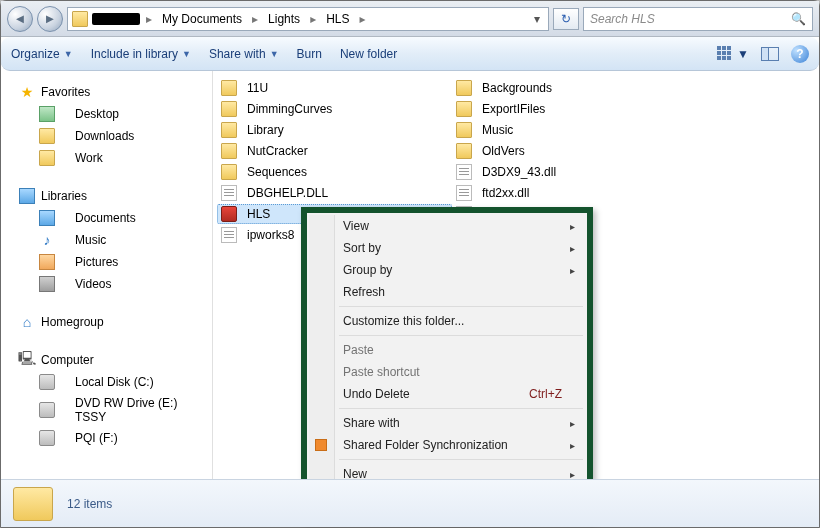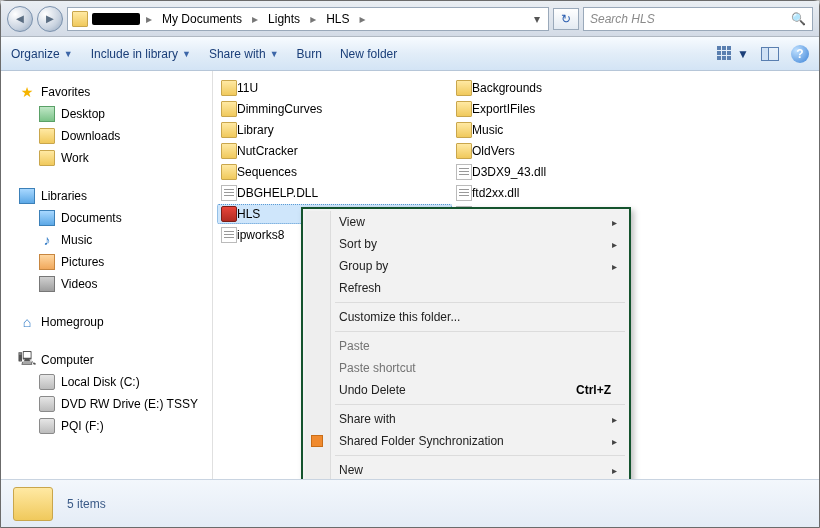--- a/index.html
+++ b/index.html
@@ -14,37 +14,37 @@
   .addr-icon { width: 16px; height: 16px; background: linear-gradient(#ffe9a3,#f0c95c); border: 1px solid #c9a64c; border-radius: 1px; flex: 0 0 auto; }
   .crumb { padding: 0 4px; white-space: nowrap; }
   .crumb-sep { color: #777; padding: 0 2px; }
   .crumb.redact { background: #000; color: #000; border-radius: 2px; width: 48px; height: 12px; }
   .addr-drop { margin-left: auto; color: #555; padding: 0 4px; }
   .refreshbtn { width: 26px; height: 22px; border: 1px solid #9aa9ba; background: linear-gradient(#fff,#e3eaf2); display: flex; align-items: center; justify-content: center; color: #2a5db0; }
   .searchbox { width: 230px; height: 24px; border: 1px solid #9aa9ba; background: #fff; display: flex; align-items: center; padding: 0 6px; color: #8a8a8a; font-style: italic; }
   .searchbox .mag { margin-left: auto; color: #5a7fb0; font-style: normal; }
 
   
-  .cmdbar { height: 34px; background: linear-gradient(#f7fbff,#e2edf8 50%,#d3e4f5); border-bottom: 1px solid #b6c6d8; display: flex; align-items: center; padding: 0 10px; gap: 18px; color: #1a3e78; }
+  .cmdbar { height: 34px; background: linear-gradient(#f7fbff,#e2edf8 50%,#d3e4f5); border-bottom: 1px solid #b6c6d8; display: flex; align-items: center; padding: 0 10px; gap: 18px; color: #1a3e78; border-radius: 9px; }
   .cmd { display: flex; align-items: center; gap: 4px; cursor: default; }
   .cmd .caret { color: #3c66a8; font-size: 9px; }
   .cmd-right { margin-left: auto; display: flex; align-items: center; gap: 12px; }
   .viewbtn { display: flex; align-items: center; gap: 4px; }
   .grid9 { width: 16px; height: 16px; display: grid; grid-template-columns: repeat(3,4px); grid-template-rows: repeat(3,4px); gap: 1px; }
   .grid9 span { background: #5a7fb0; }
   .paneicon { width: 18px; height: 14px; border: 1px solid #5a7fb0; position: relative; }
   .paneicon::before { content: ""; position: absolute; left: 0; top: 0; bottom: 0; width: 6px; background: #cfe1f5; border-right: 1px solid #5a7fb0; }
   .helpicon { width: 18px; height: 18px; border-radius: 50%; background: radial-gradient(circle at 30% 30%, #bfe0ff, #3b82d6); color: #fff; display: flex; align-items: center; justify-content: center; font-weight: bold; font-size: 12px; }
 
   
   .body { position: absolute; top: 70px; bottom: 48px; left: 0; right: 0; display: flex; }
   .navpane { width: 212px; border-right: 1px solid #e0e0e0; background: #fff; padding: 6px 0; overflow: hidden; }
   .navgroup { margin-top: 4px; }
   .navhead { display: flex; align-items: center; gap: 6px; padding: 3px 10px 3px 18px; }
-  .navitem { display: flex; align-items: center; gap: 6px; padding: 3px 10px 3px 38px; }
+  .navitem { display: flex; align-items: center; gap: 20px; padding: 3px 10px 3px 38px; }
   .sep { height: 12px; }
   .ic { width: 16px; height: 16px; flex: 0 0 auto; display: inline-flex; align-items: center; justify-content: center; }
   .ic-star { color: #f5b400; font-size: 14px; }
   .ic-folder { background: linear-gradient(#ffe9a3,#f0c95c); border: 1px solid #c9a64c; border-radius: 1px; }
   .ic-desktop { background: linear-gradient(#bfe7c6,#7cc389); border: 1px solid #5aa067; }
   .ic-recent { background: linear-gradient(#e0d3ff,#b69ae8); border: 1px solid #8b6fc9; }
   .ic-lib { background: linear-gradient(#a8d8ff,#5ca8e6); border: 1px solid #3c80b8; }
   .ic-music { color: #2a76c4; font-size: 14px; }
   .ic-pic { background: linear-gradient(#ffd7a0,#f0a85c); border: 1px solid #c78640; }
   .ic-vid { background: linear-gradient(#d0d0d0,#9e9e9e); border: 1px solid #777; }
@@ -53,32 +53,32 @@
   .ic-drive { background: linear-gradient(#e6e6e6,#bcbcbc); border: 1px solid #8a8a8a; border-radius: 2px; }
   .ic-dll { background: #fff; border: 1px solid #bbb; position: relative; }
   .ic-dll::after { content: ""; position: absolute; inset: 3px 2px; background: repeating-linear-gradient(#999 0 1px, transparent 1px 3px); }
   .ic-app { background: linear-gradient(#e7443a,#b12b22); border: 1px solid #7a1d17; border-radius: 2px; }
   .ic-orange { width: 12px; height: 12px; background: #f08a2e; border: 1px solid #c96d17; }
 
   
   .fileview { flex: 1; background: #fff; position: relative; padding: 6px 4px; }
   .filesgrid { display: flex; }
   .col { width: 235px; }
-  .fileitem { display: flex; align-items: center; gap: 0; padding: 2px 4px; margin: 1px 0; height: 20px; }
+  .fileitem { display: flex; align-items: center; gap: 10px; padding: 2px 4px; margin: 1px 0; height: 20px; }
   .fileitem.selected { background: #cfe6fb; border: 1px dotted #5a9ad4; padding: 1px 3px; border-radius: 2px; }
   .fileitem .label { white-space: nowrap; overflow: hidden; text-overflow: ellipsis; }
 
   
-  .ctxmenu { position: absolute; left: 300px; top: 206px; width: 330px; background: #f2f2f2; border: 2px solid #14532d; box-shadow: 3px 3px 6px rgba(0,0,0,0.25); padding: 2px; }
+  .ctxmenu { position: absolute; left: 300px; top: 206px; width: 292px; background: #f2f2f2; border: 6px solid #14532d; box-shadow: 3px 3px 6px rgba(0,0,0,0.25); padding: 2px; }
   .ctxmenu .gutter { position: absolute; left: 2px; top: 2px; bottom: 2px; width: 26px; background: #eeeeee; border-right: 1px solid #dcdcdc; }
   .mi { position: relative; display: flex; align-items: center; height: 22px; padding: 0 30px 0 34px; color: #222; }
   .mi.sub::after { content: "▸"; position: absolute; right: 10px; font-size: 10px; color: #444; }
   .mi.disabled { color: #737373; }
   .mi.hover { background: linear-gradient(#eaf3fc,#d6e8fa); border: 1px solid #aecff0; border-radius: 3px; padding: 0 29px 0 33px; height: 22px; }
-  .mi .shortcut { position: absolute; right: 16px; color: #000000; font-weight: bold; }
+  .mi .shortcut { position: absolute; right: 23px; color: #7f1d1d; }
   .mi .lefticon { position: absolute; left: 6px; }
   .msep { height: 1px; margin: 3px 2px 3px 30px; background: #dcdcdc; }
 
   
   .status { position: absolute; bottom: 0; left: 0; right: 0; height: 48px; background: linear-gradient(#f3f7fc,#e4ecf6); border-top: 1px solid #c9d4e1; display: flex; align-items: center; padding: 0 12px; gap: 14px; }
   .bigfolder { width: 40px; height: 34px; background: linear-gradient(#ffe9a3,#f0c95c); border: 1px solid #c9a64c; border-radius: 3px; }
   .statustext { color: #3a5a87; }
 </style>
 </head>
 <body>
@@ -329,15 +329,15 @@
         <span>New</span>
       </div>
     <div class="msep"></div>
     <div class="mi hover">
         <span>Properties</span>
       </div>
   </div>
 
   <div class="status">
     <div class="bigfolder"></div>
-    <div class="statustext">5 items</div>
+    <div class="statustext">12 items</div>
   </div>
 </div>
 
 </body></html>

